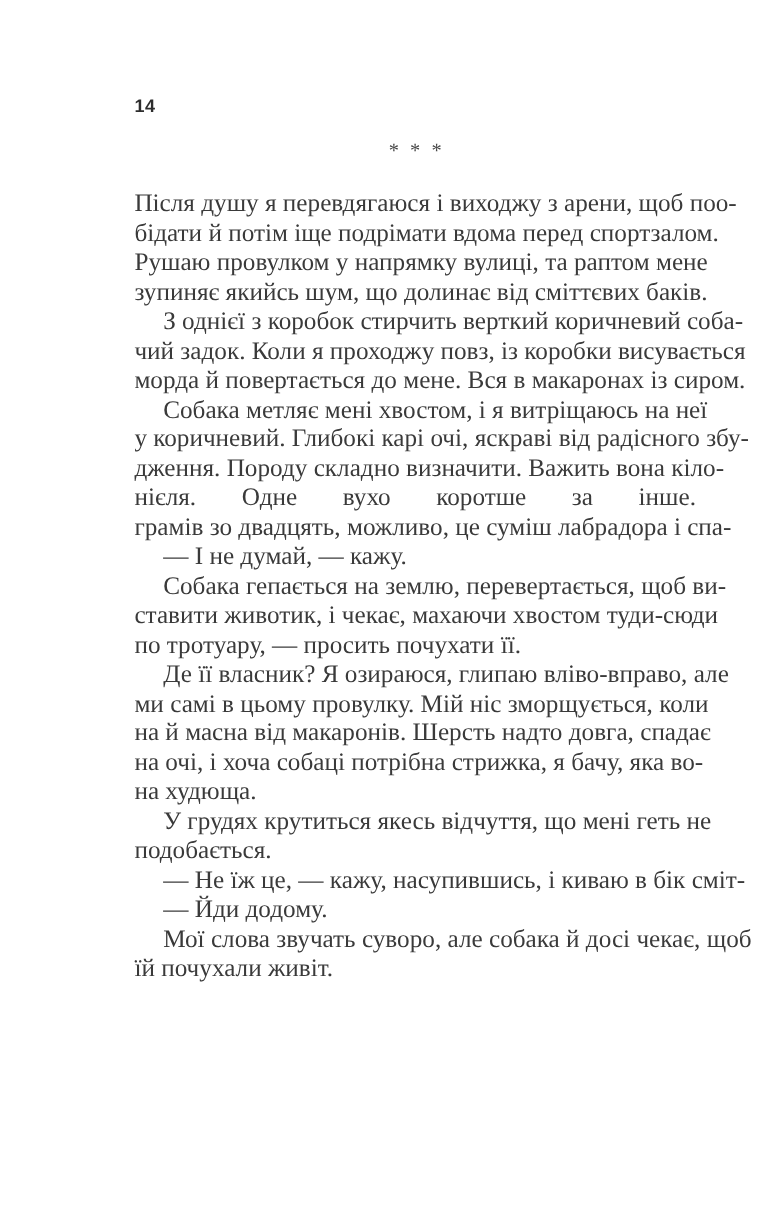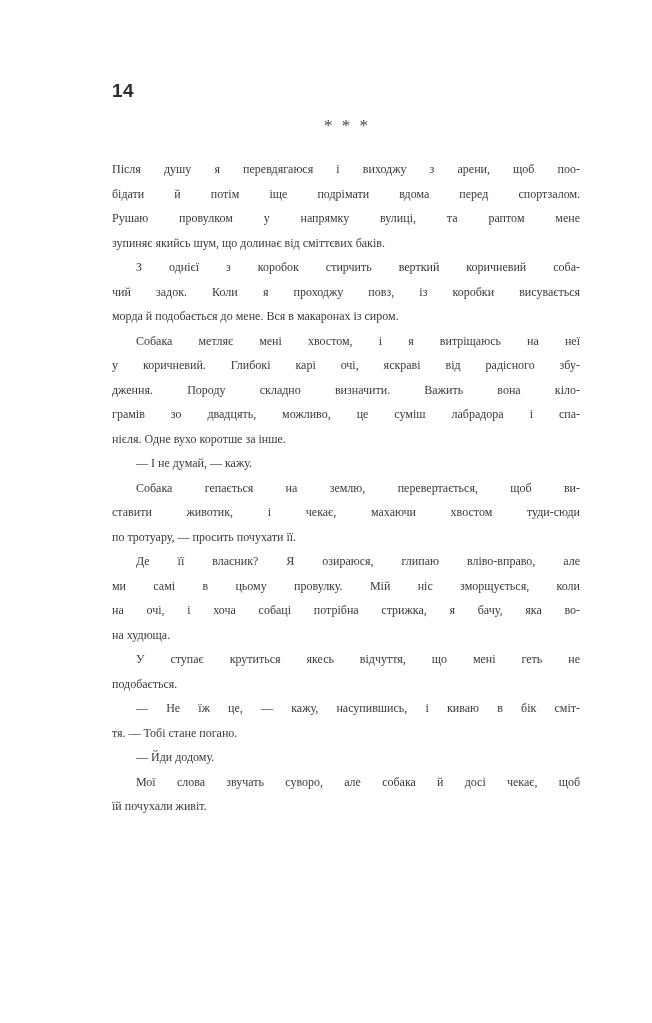--- a/index.html
+++ b/index.html
@@ -13,41 +13,41 @@
     height: 1023px;
     background: #ffffff;
     overflow: hidden;
     font-family: "Liberation Serif", "DejaVu Serif", serif;
   }
   .page-number {
     position: absolute;
     left: 112px;
     top: 80px;
     font-family: "Liberation Sans", "DejaVu Sans", sans-serif;
-    font-size: 19px;
+    font-size: 15px;
     font-weight: 600;
     letter-spacing: 0.4px;
     color: #2d2d2d;
   }
   .separator {
     position: absolute;
     left: 112px;
     top: 116px;
     width: 468px;
     text-align: center;
     font-size: 17px;
     color: #474747;
     word-spacing: 5px;
   }
   .text-block {
     position: absolute;
     left: 112px;
     top: 157px;
     width: 468px;
-    font-size: 12px;
+    font-size: 21px;
     line-height: 24.5px;
     color: #3a3a3a;
   }
   .line {
     white-space: nowrap;
     text-align: justify;
     text-align-last: justify;
     height: 24.5px;
     overflow: visible;
   }
@@ -75,57 +75,57 @@
     <div class="para flush">
       <div class="line">Після душу я перевдягаюся і виходжу з арени, щоб поо-</div>
       <div class="line">бідати й потім іще подрімати вдома перед спортзалом.</div>
       <div class="line">Рушаю провулком у напрямку вулиці, та раптом мене</div>
       <div class="line">зупиняє якийсь шум, що долинає від сміттєвих баків.</div>
     </div>
 
     <div class="para">
       <div class="line">З однієї з коробок стирчить верткий коричневий соба-</div>
       <div class="line">чий задок. Коли я проходжу повз, із коробки висувається</div>
-      <div class="line">морда й подобається до мене. Вся в макаронах із сиром.</div>
+      <div class="line">морда й повертається до мене. Вся в макаронах із сиром.</div>
     </div>
 
     <div class="para">
       <div class="line">Собака метляє мені хвостом, і я витріщаюсь на неї</div>
       <div class="line">у коричневий. Глибокі карі очі, яскраві від радісного збу-</div>
       <div class="line">дження. Породу складно визначити. Важить вона кіло-</div>
+      <div class="line">нієля. Одне вухо коротше за інше.</div>
       <div class="line">грамів зо двадцять, можливо, це суміш лабрадора і спа-</div>
-      <div class="line">нієля. Одне вухо коротше за інше.</div>
     </div>
 
 
     <div class="para">
       <div class="line">— І не думай, — кажу.</div>
     </div>
 
     <div class="para">
       <div class="line">Собака гепається на землю, перевертається, щоб ви-</div>
       <div class="line">ставити животик, і чекає, махаючи хвостом туди-сюди</div>
       <div class="line">по тротуару, — просить почухати її.</div>
     </div>
 
     <div class="para">
       <div class="line">Де її власник? Я озираюся, глипаю вліво-вправо, але</div>
       <div class="line">ми самі в цьому провулку. Мій ніс зморщується, коли</div>
+      <div class="line">на й масна від макаронів. Шерсть надто довга, спадає</div>
       <div class="line">на очі, і хоча собаці потрібна стрижка, я бачу, яка во-</div>
       <div class="line">на худюща.</div>
     </div>
 
     <div class="para">
-      <div class="line">У ступає крутиться якесь відчуття, що мені геть не</div>
+      <div class="line">У грудях крутиться якесь відчуття, що мені геть не</div>
       <div class="line">подобається.</div>
     </div>
 
     <div class="para">
       <div class="line">— Не їж це, — кажу, насупившись, і киваю в бік сміт-</div>
-      <div class="line">тя. — Тобі стане погано.</div>
     </div>
 
 
     <div class="para">
       <div class="line">— Йди додому.</div>
     </div>
 
     <div class="para">
       <div class="line">Мої слова звучать суворо, але собака й досі чекає, щоб</div>
       <div class="line">їй почухали живіт.</div>

